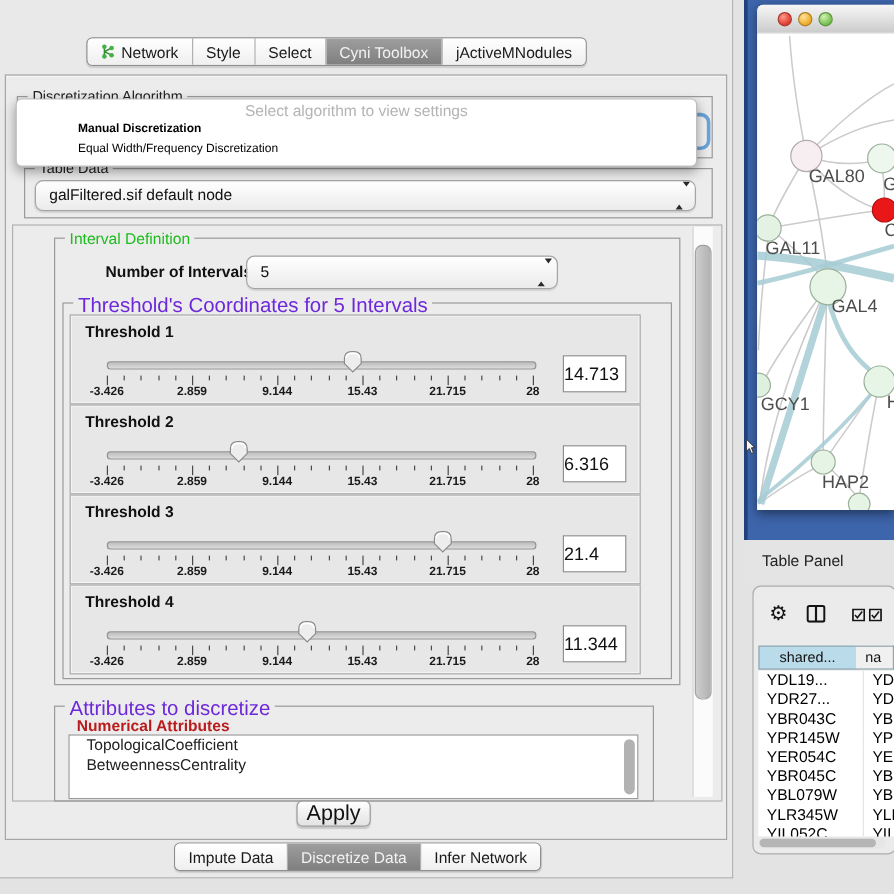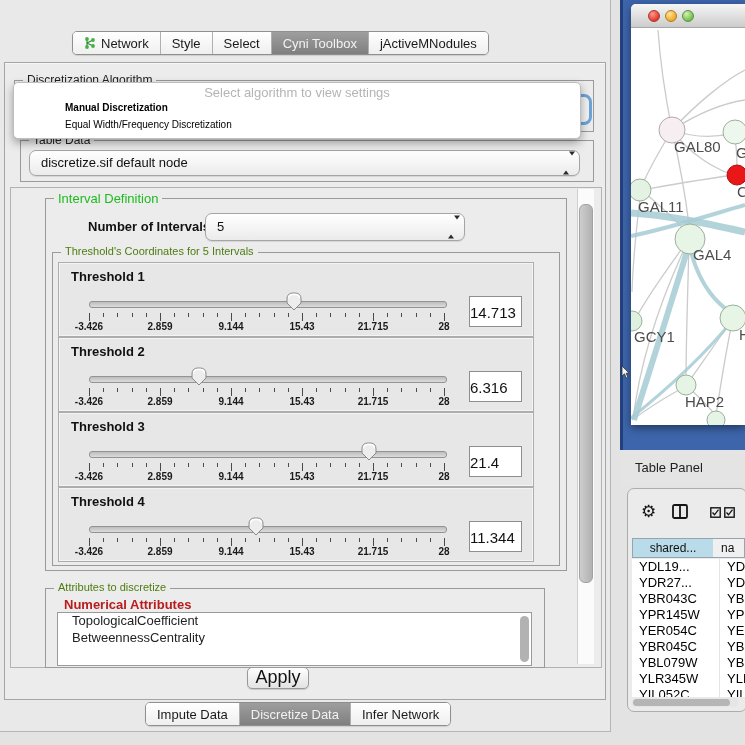--- a/index.html
+++ b/index.html
@@ -26,21 +26,21 @@
   .seg .tab-icon{margin-right:5px;display:inline-flex;}
 
   .main-panel{left:4px;top:62px;width:600px;height:636px;background:#ececec;
               border:1px solid #a5a5a5;box-shadow:inset 0 1px 0 #f7f7f7;}
 
   
   .groupbox{border:1px solid #9a9a9a;}
   .group-label{position:absolute;top:-8px;left:8px;background:#ececec;padding:0 4px;
                font-size:12px;color:#222;white-space:nowrap;}
   .group-label.green{color:#1ebb1e;font-size:13px;}
-  .group-label.blue{color:#4d7c0f;font-size:11px;}
+  .group-label.blue{color:#6d28d9;font-size:17px;}
 
   
   .combo{background:linear-gradient(#ffffff,#ebebeb);border:1px solid #a5a5a5;border-radius:7px;
          font-size:13px;color:#111;box-shadow:0 1px 1px rgba(0,0,0,.1);}
   .combo .combo-text{position:absolute;left:11px;top:0;line-height:24px;}
   .stepper{position:absolute;right:9px;top:50%;transform:translateY(-50%);width:7px;}
   .stepper .up{width:0;height:0;border-left:3.5px solid transparent;border-right:3.5px solid transparent;
                border-bottom:4.5px solid #2a2a2a;margin-bottom:2px;}
   .stepper .dn{width:0;height:0;border-left:3.5px solid transparent;border-right:3.5px solid transparent;
                border-top:4.5px solid #2a2a2a;}
@@ -170,21 +170,21 @@
 
     <div class="abs popup">
       <div class="popup-hint">Select algorithm to view settings</div>
       <div class="popup-opt selected" style="top:19px;">Manual Discretization</div>
       <div class="popup-opt" style="top:36px;">Equal Width/Frequency Discretization</div>
     </div>
 
     <div class="abs groupbox" style="left:20px;top:140px;width:572px;height:40px;">
       <span class="group-label">Table Data</span>
       <div class="combo" style="position:absolute;left:8px;top:9px;width:549px;height:24px;">
-        <span class="combo-text">discretize.sif default node</span>
+        <span class="combo-text">galFiltered.sif default node</span>
         <span class="stepper"><span class="up"></span><span class="dn"></span></span>
       </div>
     </div>
 
     <div class="abs viewport"></div>
     <div class="abs vscroll-track">
       <div class="vscroll-thumb" style="position:absolute;left:1px;top:15px;"></div>
     </div>
 
     <div class="abs groupbox" style="left:45px;top:198px;width:520px;height:371px;">

